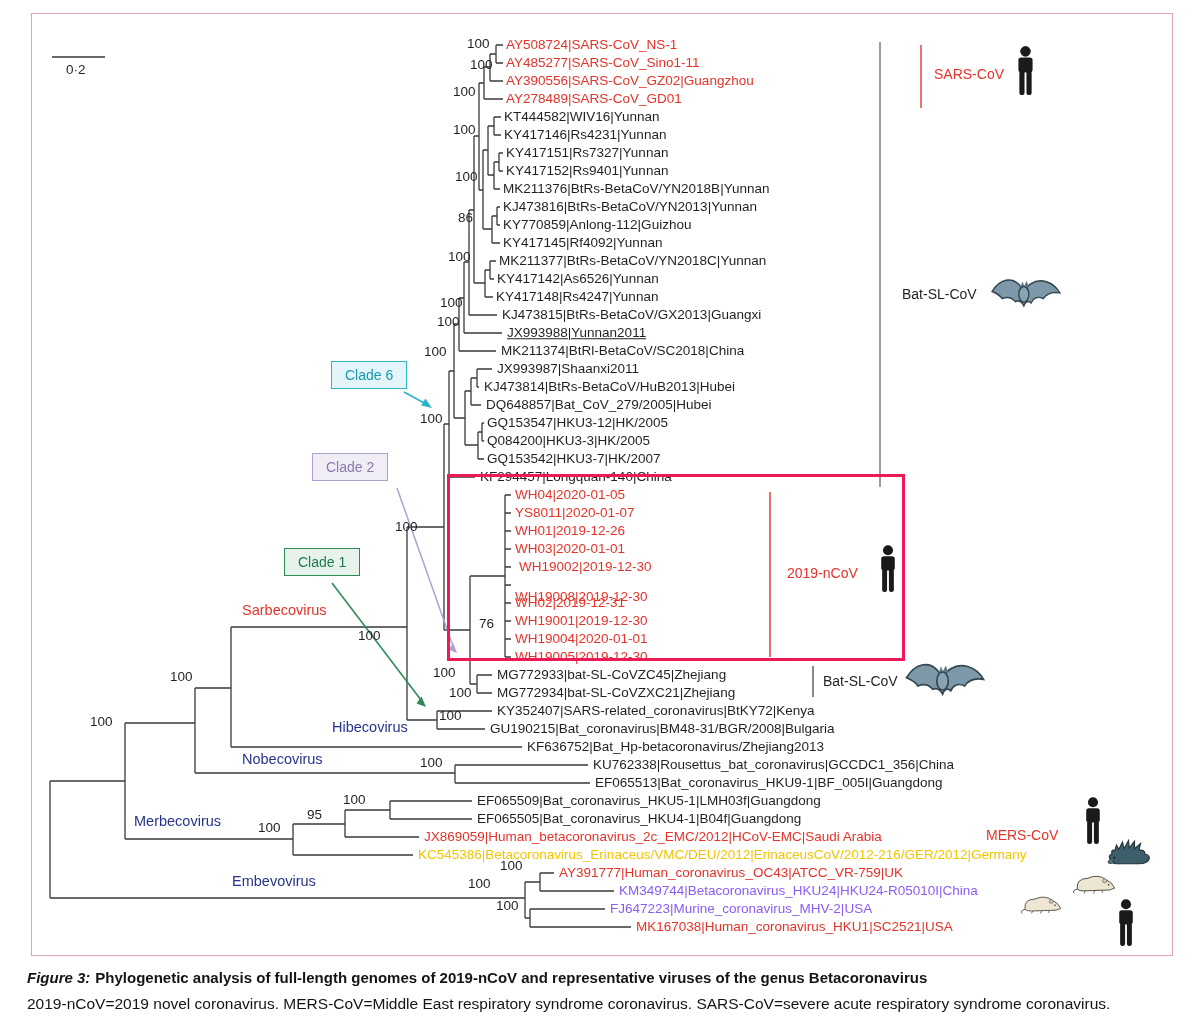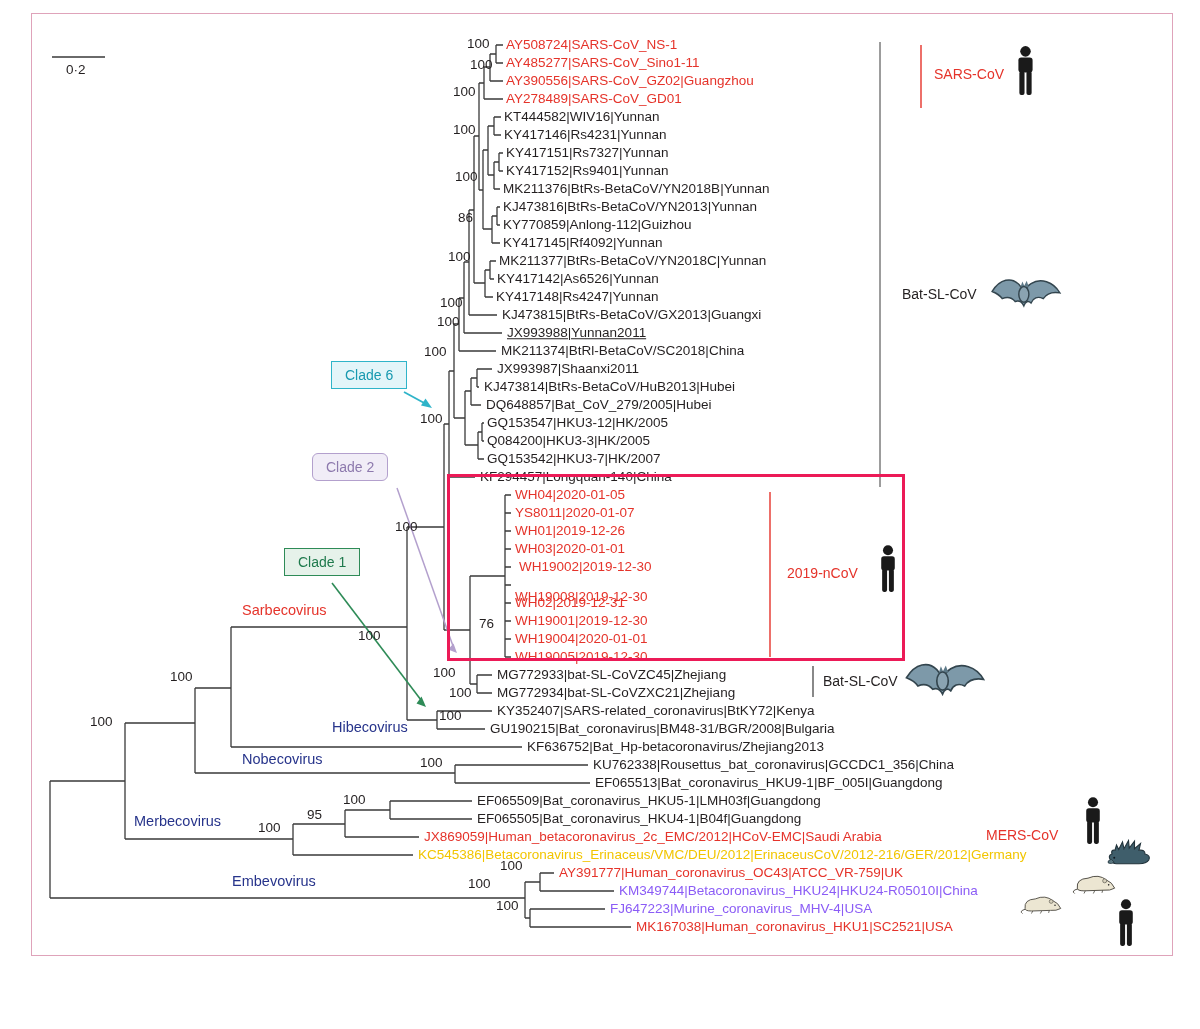--- a/index.html
+++ b/index.html
@@ -11,21 +11,21 @@
   .taxon{position:absolute;transform:translateY(-50%);font-size:13.5px;line-height:1;
         white-space:nowrap;color:#231f20;}
   .boot{position:absolute;font-size:13.5px;color:#231f20;line-height:1;white-space:nowrap;}
   .genus{position:absolute;font-size:14.5px;line-height:1;white-space:nowrap;}
   .group{position:absolute;font-size:14px;line-height:1;white-space:nowrap;}
   .red{color:#e5332a;} .black{color:#231f20;} .yellow{color:#f2c500;}
   .cyan{color:#8b5cf6;} .navy{color:#27348b;}
   .clade-box{position:absolute;border:1.6px solid;font-size:14px;padding:6px 13px;
         line-height:1;background:#fff;white-space:nowrap;}
   .clade3{border-color:#2fb4c9;background:#e3f5f9;color:#1899b0;}
-  .clade2{border-color:#b3a0cd;background:#f1edf7;color:#8d79ad;border-radius:6px;}
+  .clade2{border-color:#b3a0cd;background:#f1edf7;color:#8d79ad;}
   .clade1{border-color:#2e8b57;background:#e6f2ea;color:#1f7a4d;}
   .ncov-box{position:absolute;left:447px;top:474px;width:452px;height:181px;
         border:3.5px solid #ec1a57;pointer-events:none;}
   .scale-label{position:absolute;left:66px;top:62px;font-size:13.5px;color:#231f20;}
   .caption{position:absolute;left:27px;color:#141414;white-space:nowrap;}
   .cap1{top:969px;font-size:15px;font-weight:bold;}
   .cap2{top:995px;font-size:15.5px;font-weight:normal;}
   .figlabel{font-style:italic;margin-right:5px;}
 </style>
 </head>
@@ -144,21 +144,21 @@
       <span class="taxon black" style="left: 490px; top: 729px;">GU190215|Bat_coronavirus|BM48-31/BGR/2008|Bulgaria</span>
       <span class="taxon black" style="left: 527px; top: 747px;">KF636752|Bat_Hp-betacoronavirus/Zhejiang2013</span>
       <span class="taxon black" style="left: 593px; top: 765px;">KU762338|Rousettus_bat_coronavirus|GCCDC1_356|China</span>
       <span class="taxon black" style="left: 595px; top: 783px;">EF065513|Bat_coronavirus_HKU9-1|BF_005I|Guangdong</span>
       <span class="taxon black" style="left: 477px; top: 801px;">EF065509|Bat_coronavirus_HKU5-1|LMH03f|Guangdong</span>
       <span class="taxon black" style="left: 477px; top: 819px;">EF065505|Bat_coronavirus_HKU4-1|B04f|Guangdong</span>
       <span class="taxon red" style="left: 424px; top: 837px;">JX869059|Human_betacoronavirus_2c_EMC/2012|HCoV-EMC|Saudi Arabia</span>
       <span class="taxon yellow" style="left: 418px; top: 855px;">KC545386|Betacoronavirus_Erinaceus/VMC/DEU/2012|ErinaceusCoV/2012-216/GER/2012|Germany</span>
       <span class="taxon red" style="left: 559px; top: 873px;">AY391777|Human_coronavirus_OC43|ATCC_VR-759|UK</span>
       <span class="taxon cyan" style="left: 619px; top: 891px;">KM349744|Betacoronavirus_HKU24|HKU24-R05010I|China</span>
-      <span class="taxon cyan" style="left: 610px; top: 909px;">FJ647223|Murine_coronavirus_MHV-4|USA</span>
+      <span class="taxon cyan" style="left: 610px; top: 909px;">FJ647223|Murine_coronavirus_MHV-2|USA</span>
       <span class="taxon red" style="left: 636px; top: 927px;">MK167038|Human_coronavirus_HKU1|SC2521|USA</span>
     </div>
 
   <div>
       <span class="boot" style="left: 467px; top: 37px;">100</span>
       <span class="boot" style="left: 470px; top: 58px;">100</span>
       <span class="boot" style="left: 453px; top: 85px;">100</span>
       <span class="boot" style="left: 453px; top: 123px;">100</span>
       <span class="boot" style="left: 455px; top: 170px;">100</span>
       <span class="boot" style="left: 458px; top: 211px;">86</span>
@@ -201,14 +201,18 @@
     </div>
 
   <div>
       <div class="clade-box clade3" style="left: 331px; top: 361px;">Clade 6</div>
       <div class="clade-box clade2" style="left: 312px; top: 453px;">Clade 2</div>
       <div class="clade-box clade1" style="left: 284px; top: 548px;">Clade 1</div>
     </div>
 
   <div class="ncov-box"></div>
 
+  <div class="caption cap1">
+    <span class="figlabel">Figure 3:</span><span>Phylogenetic analysis of full-length genomes of 2019-nCoV and representative viruses of the genus Betacoronavirus</span>
+  </div>
+  <div class="caption cap2">2019-nCoV=2019 novel coronavirus. MERS-CoV=Middle East respiratory syndrome coronavirus. SARS-CoV=severe acute respiratory syndrome coronavirus.</div>
 
 </div>
 
 </body></html>

